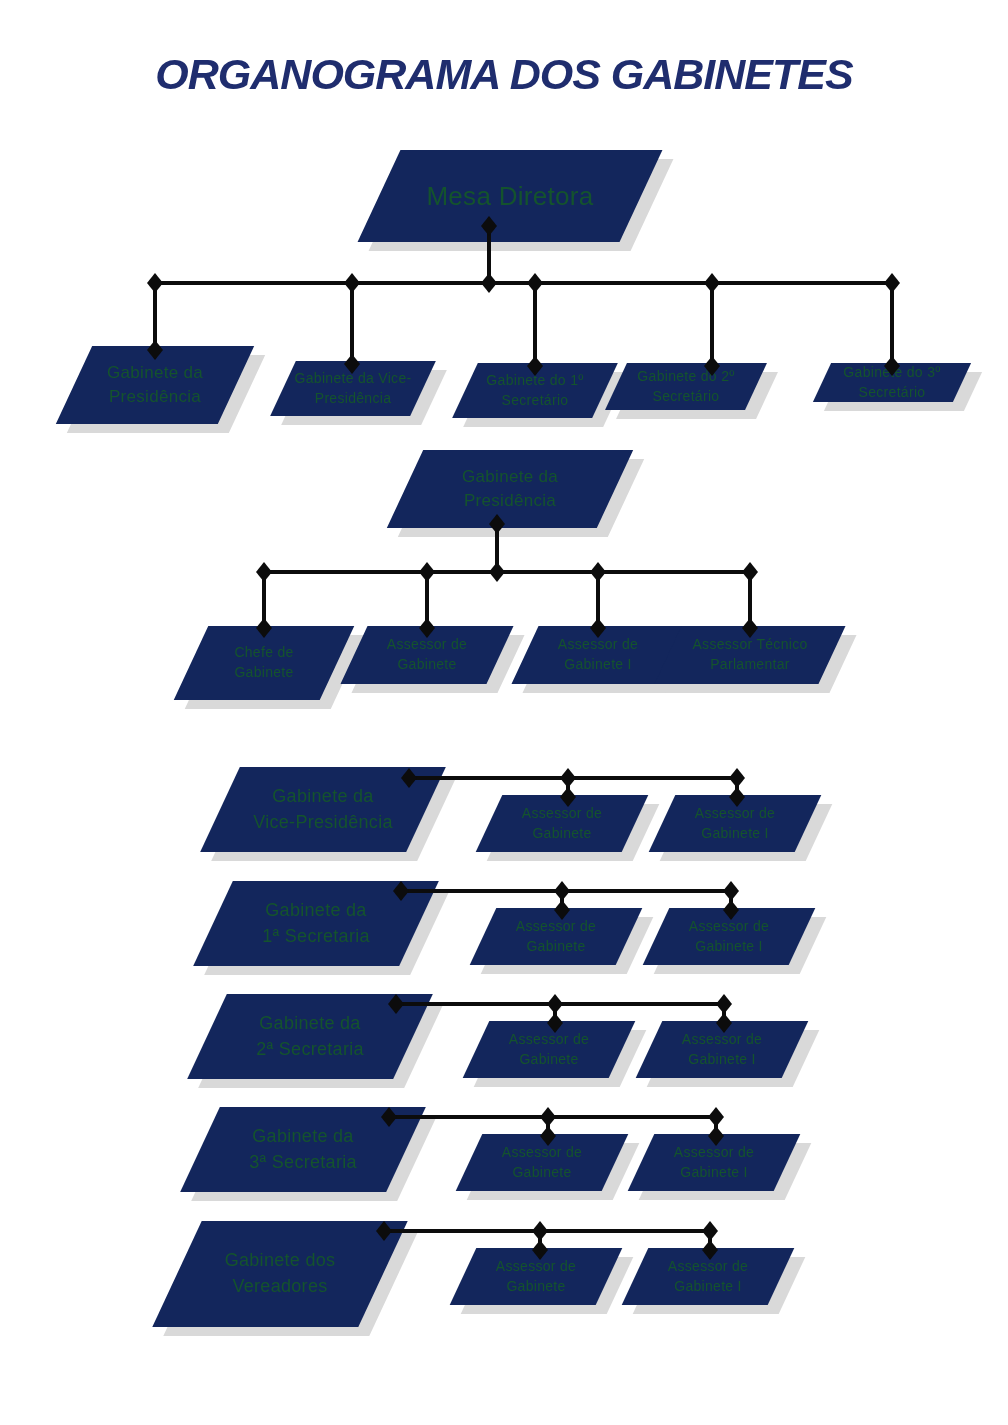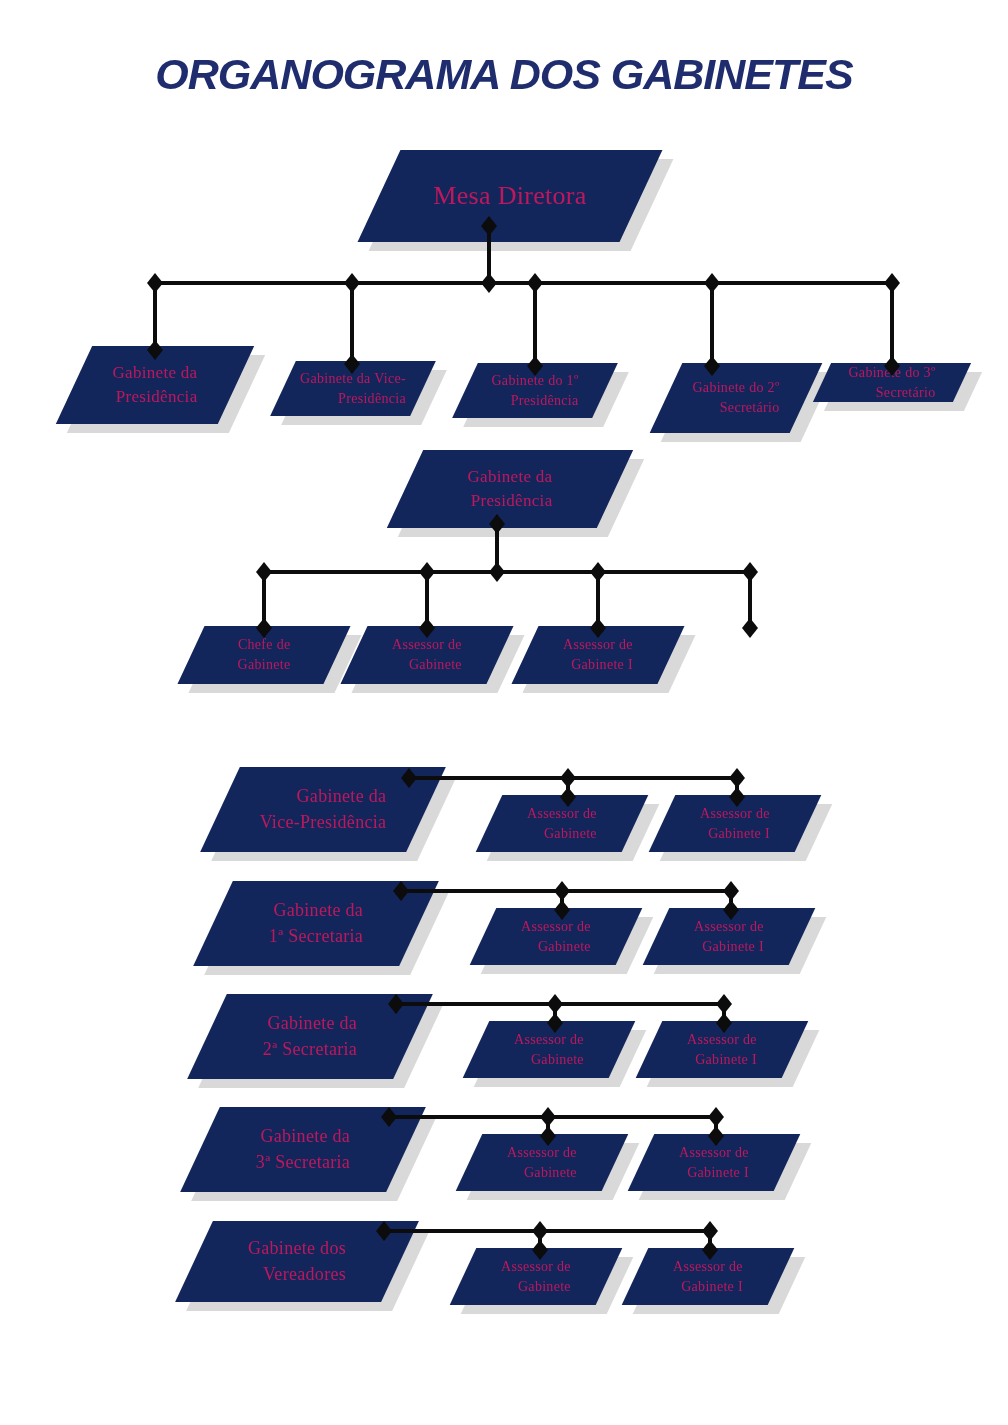--- a/index.html
+++ b/index.html
@@ -32,26 +32,25 @@
   .node .bg {
     position: absolute; inset: 0;
     background: #13265c;
     transform: skewX(-25deg);
   }
   .node .label {
     position: absolute; inset: 0;
     display: flex;
     align-items: center;
     justify-content: center;
-    text-align: right;
-    color: #be185d;
+    text-align: center;
+    color: #14532d;
     white-space: pre-line;
     line-height: 1.42;
     letter-spacing: 0.3px;
-    font-family: Liberation Serif, serif;
   }
   .f26 .label { font-size: 26px; }
   .f18 .label { font-size: 18px; }
   .f17 .label { font-size: 17px; }
   .f13 .label { font-size: 14px; }
   svg.wires {
     position: absolute; left: 0; top: 0;
     width: 1008px; height: 1425px;
     pointer-events: none;
   }
@@ -78,59 +77,65 @@
   <div class="node f13" style="left:283px;top:361px;width:140px;height:55px">
     <div class="sh"></div>
     <div class="bg"></div>
     <div class="label">Gabinete da Vice-
 Presidência</div>
   </div>
   <div class="node f13" style="left:465px;top:363px;width:140px;height:55px">
     <div class="sh"></div>
     <div class="bg"></div>
     <div class="label">Gabinete do 1º
-Presidência</div>
-  </div>
-  <div class="node f13" style="left:666px;top:363px;width:140px;height:70px">
+Secretário</div>
+  </div>
+  <div class="node f13" style="left:616px;top:363px;width:140px;height:47px">
     <div class="sh"></div>
     <div class="bg"></div>
     <div class="label">Gabinete do 2º
 Secretário</div>
   </div>
   <div class="node f13" style="left:822px;top:363px;width:140px;height:39px">
     <div class="sh"></div>
     <div class="bg"></div>
     <div class="label">Gabinete do 3º
 Secretário</div>
   </div>
 
   <div class="node f17" style="left:405px;top:450px;width:210px;height:78px">
     <div class="sh"></div>
     <div class="bg"></div>
     <div class="label">Gabinete da
 Presidência</div>
   </div>
-  <div class="node f13" style="left:191px;top:626px;width:146px;height:58px">
+  <div class="node f13" style="left:191px;top:626px;width:146px;height:74px">
     <div class="sh"></div>
     <div class="bg"></div>
     <div class="label">Chefe de
 Gabinete</div>
   </div>
   <div class="node f13" style="left:354px;top:626px;width:146px;height:58px">
     <div class="sh"></div>
     <div class="bg"></div>
     <div class="label">Assessor de
 Gabinete</div>
   </div>
   <div class="node f13" style="left:525px;top:626px;width:146px;height:58px">
     <div class="sh"></div>
     <div class="bg"></div>
     <div class="label">Assessor de
 Gabinete I</div>
   </div>
+  <div class="node f13" style="left:668px;top:626px;width:164px;height:58px">
+    <div class="sh"></div>
+    <div class="bg"></div>
+    <div class="label">Assessor Técnico
+Parlamentar</div>
+  </div>
 
   <div class="node f18" style="left:220px;top:767px;width:206px;height:85px">
     <div class="sh"></div>
     <div class="bg"></div>
     <div class="label">Gabinete da
 Vice-Presidência</div>
   </div>
   <div class="node f13" style="left:489px;top:795px;width:146px;height:57px">
     <div class="sh"></div>
     <div class="bg"></div>
@@ -194,21 +199,21 @@
     <div class="label">Assessor de
 Gabinete</div>
   </div>
   <div class="node f13" style="left:641px;top:1134px;width:146px;height:57px">
     <div class="sh"></div>
     <div class="bg"></div>
     <div class="label">Assessor de
 Gabinete I</div>
   </div>
 
-  <div class="node f18" style="left:194px;top:1221px;width:206px;height:81px">
+  <div class="node f18" style="left:177px;top:1221px;width:206px;height:106px">
     <div class="sh"></div>
     <div class="bg"></div>
     <div class="label">Gabinete dos
 Vereadores</div>
   </div>
   <div class="node f13" style="left:463px;top:1248px;width:146px;height:57px">
     <div class="sh"></div>
     <div class="bg"></div>
     <div class="label">Assessor de
 Gabinete</div>

